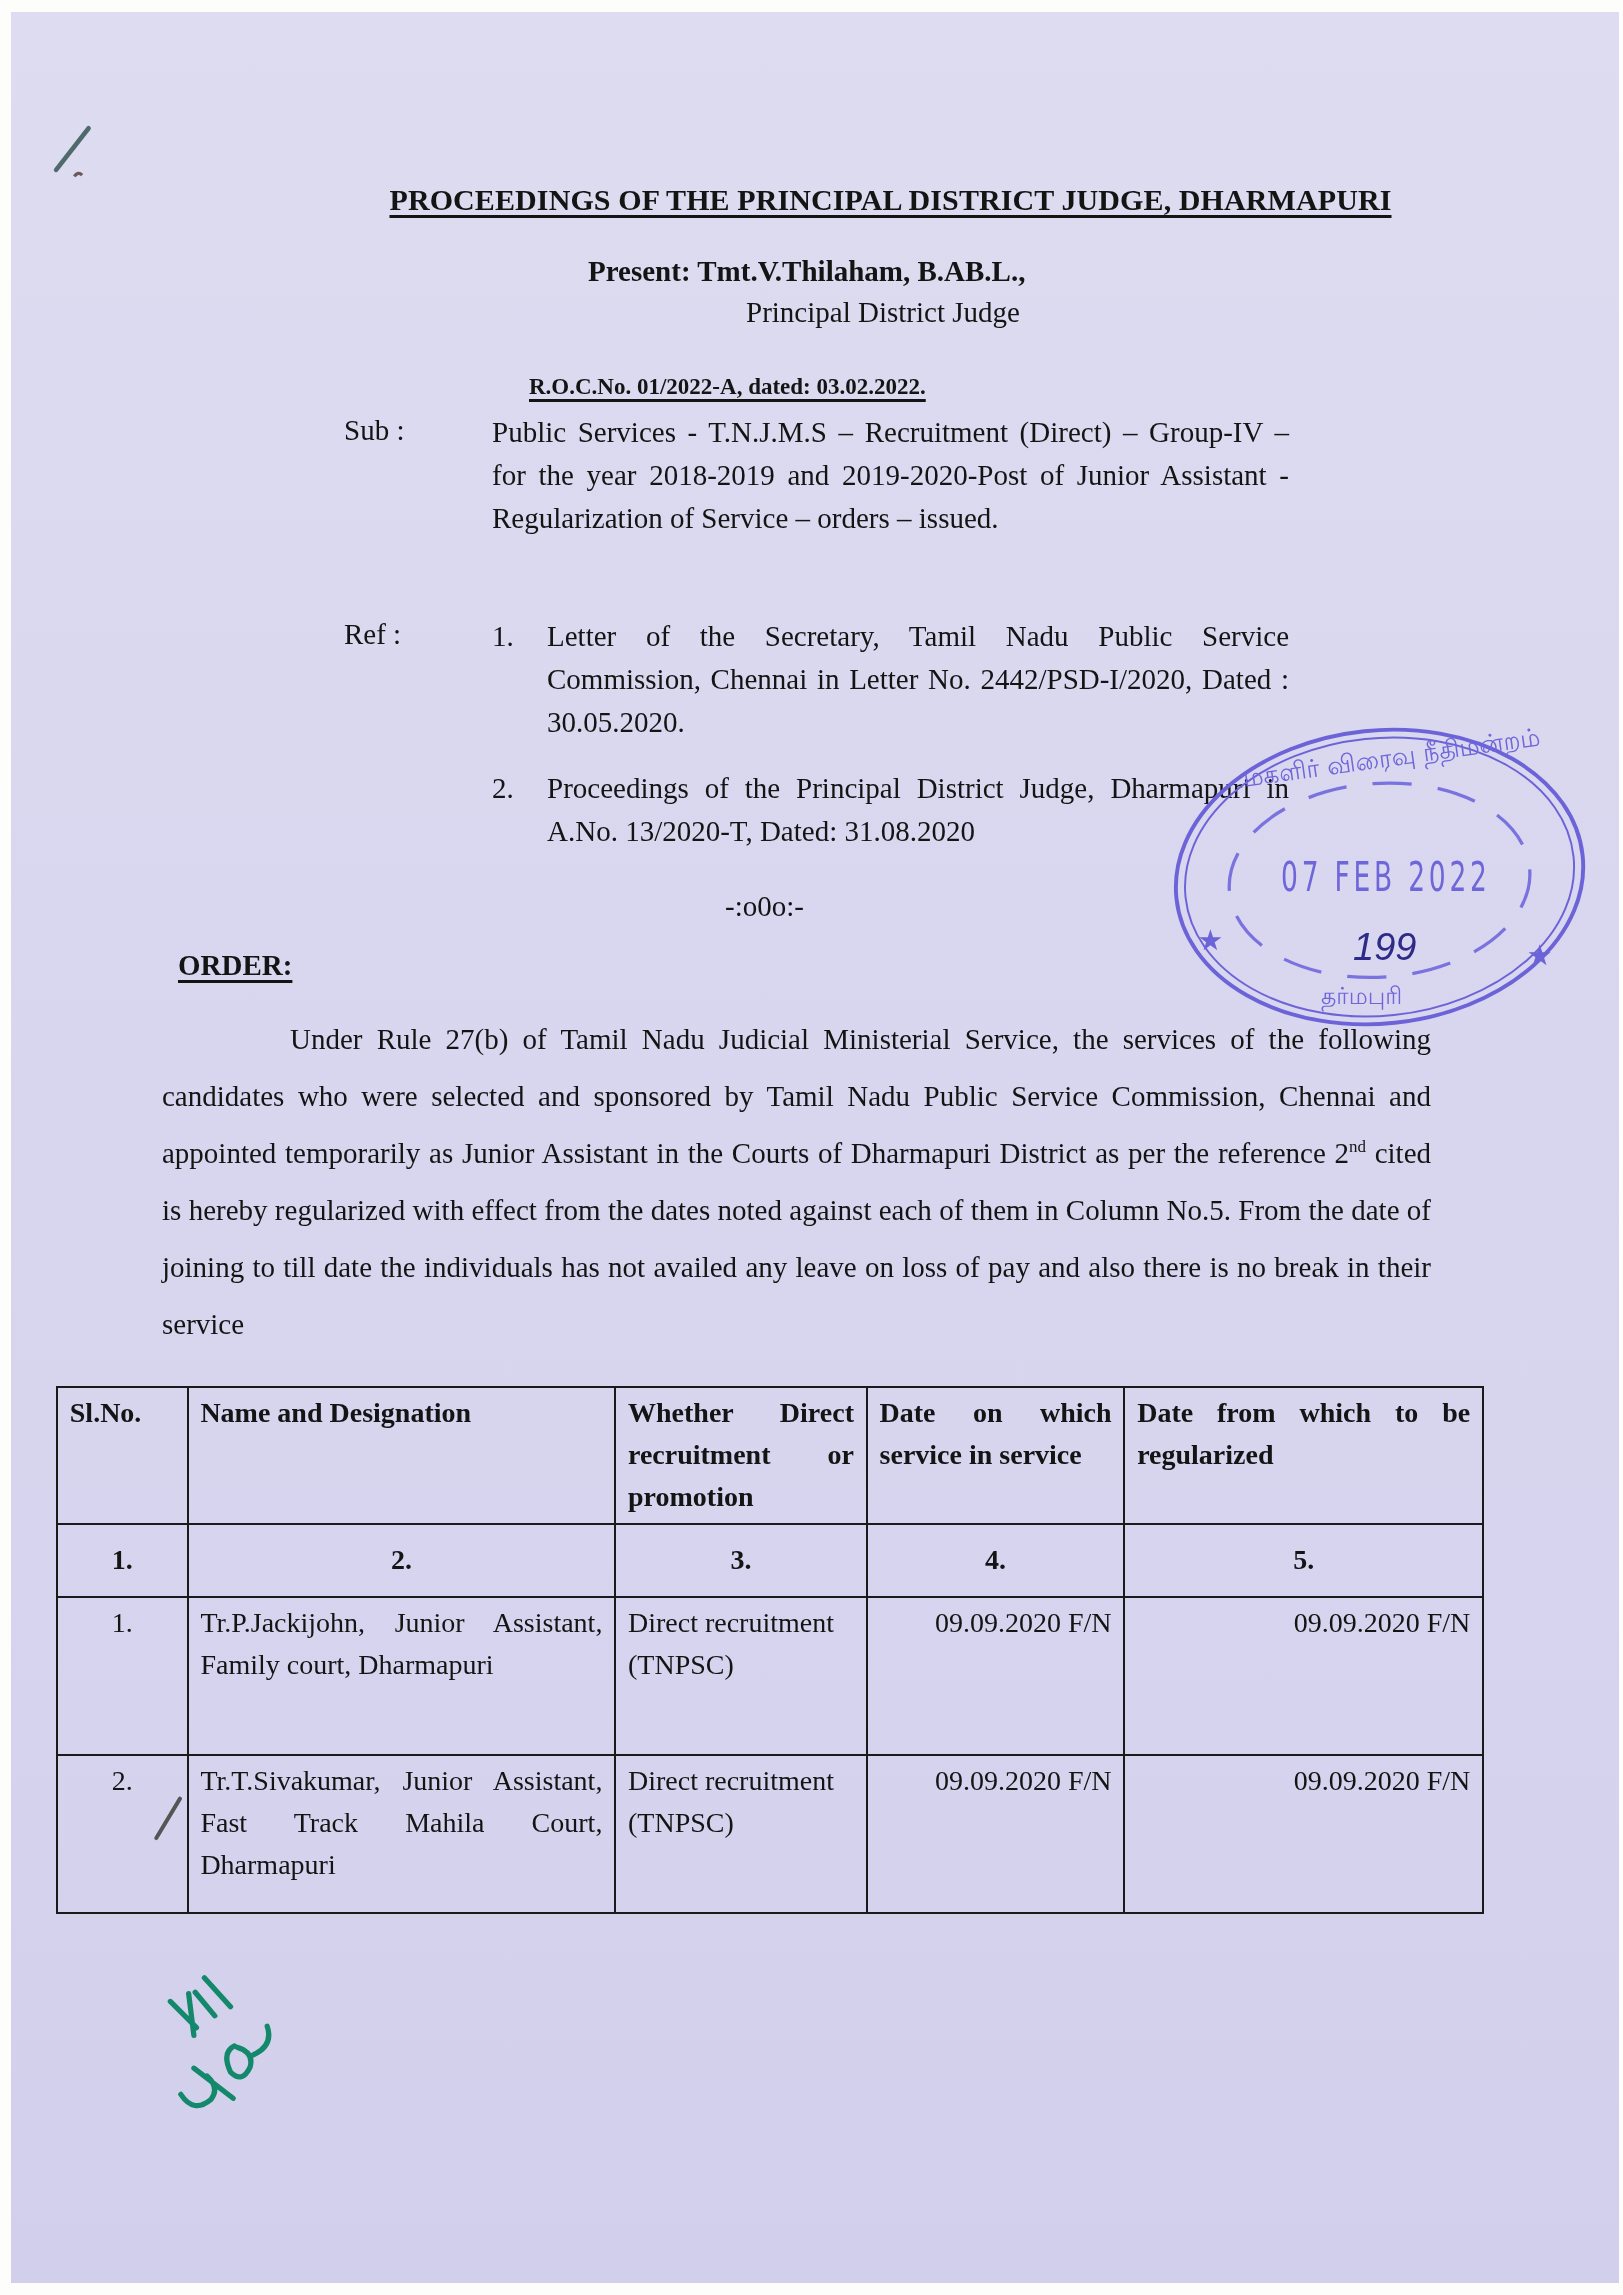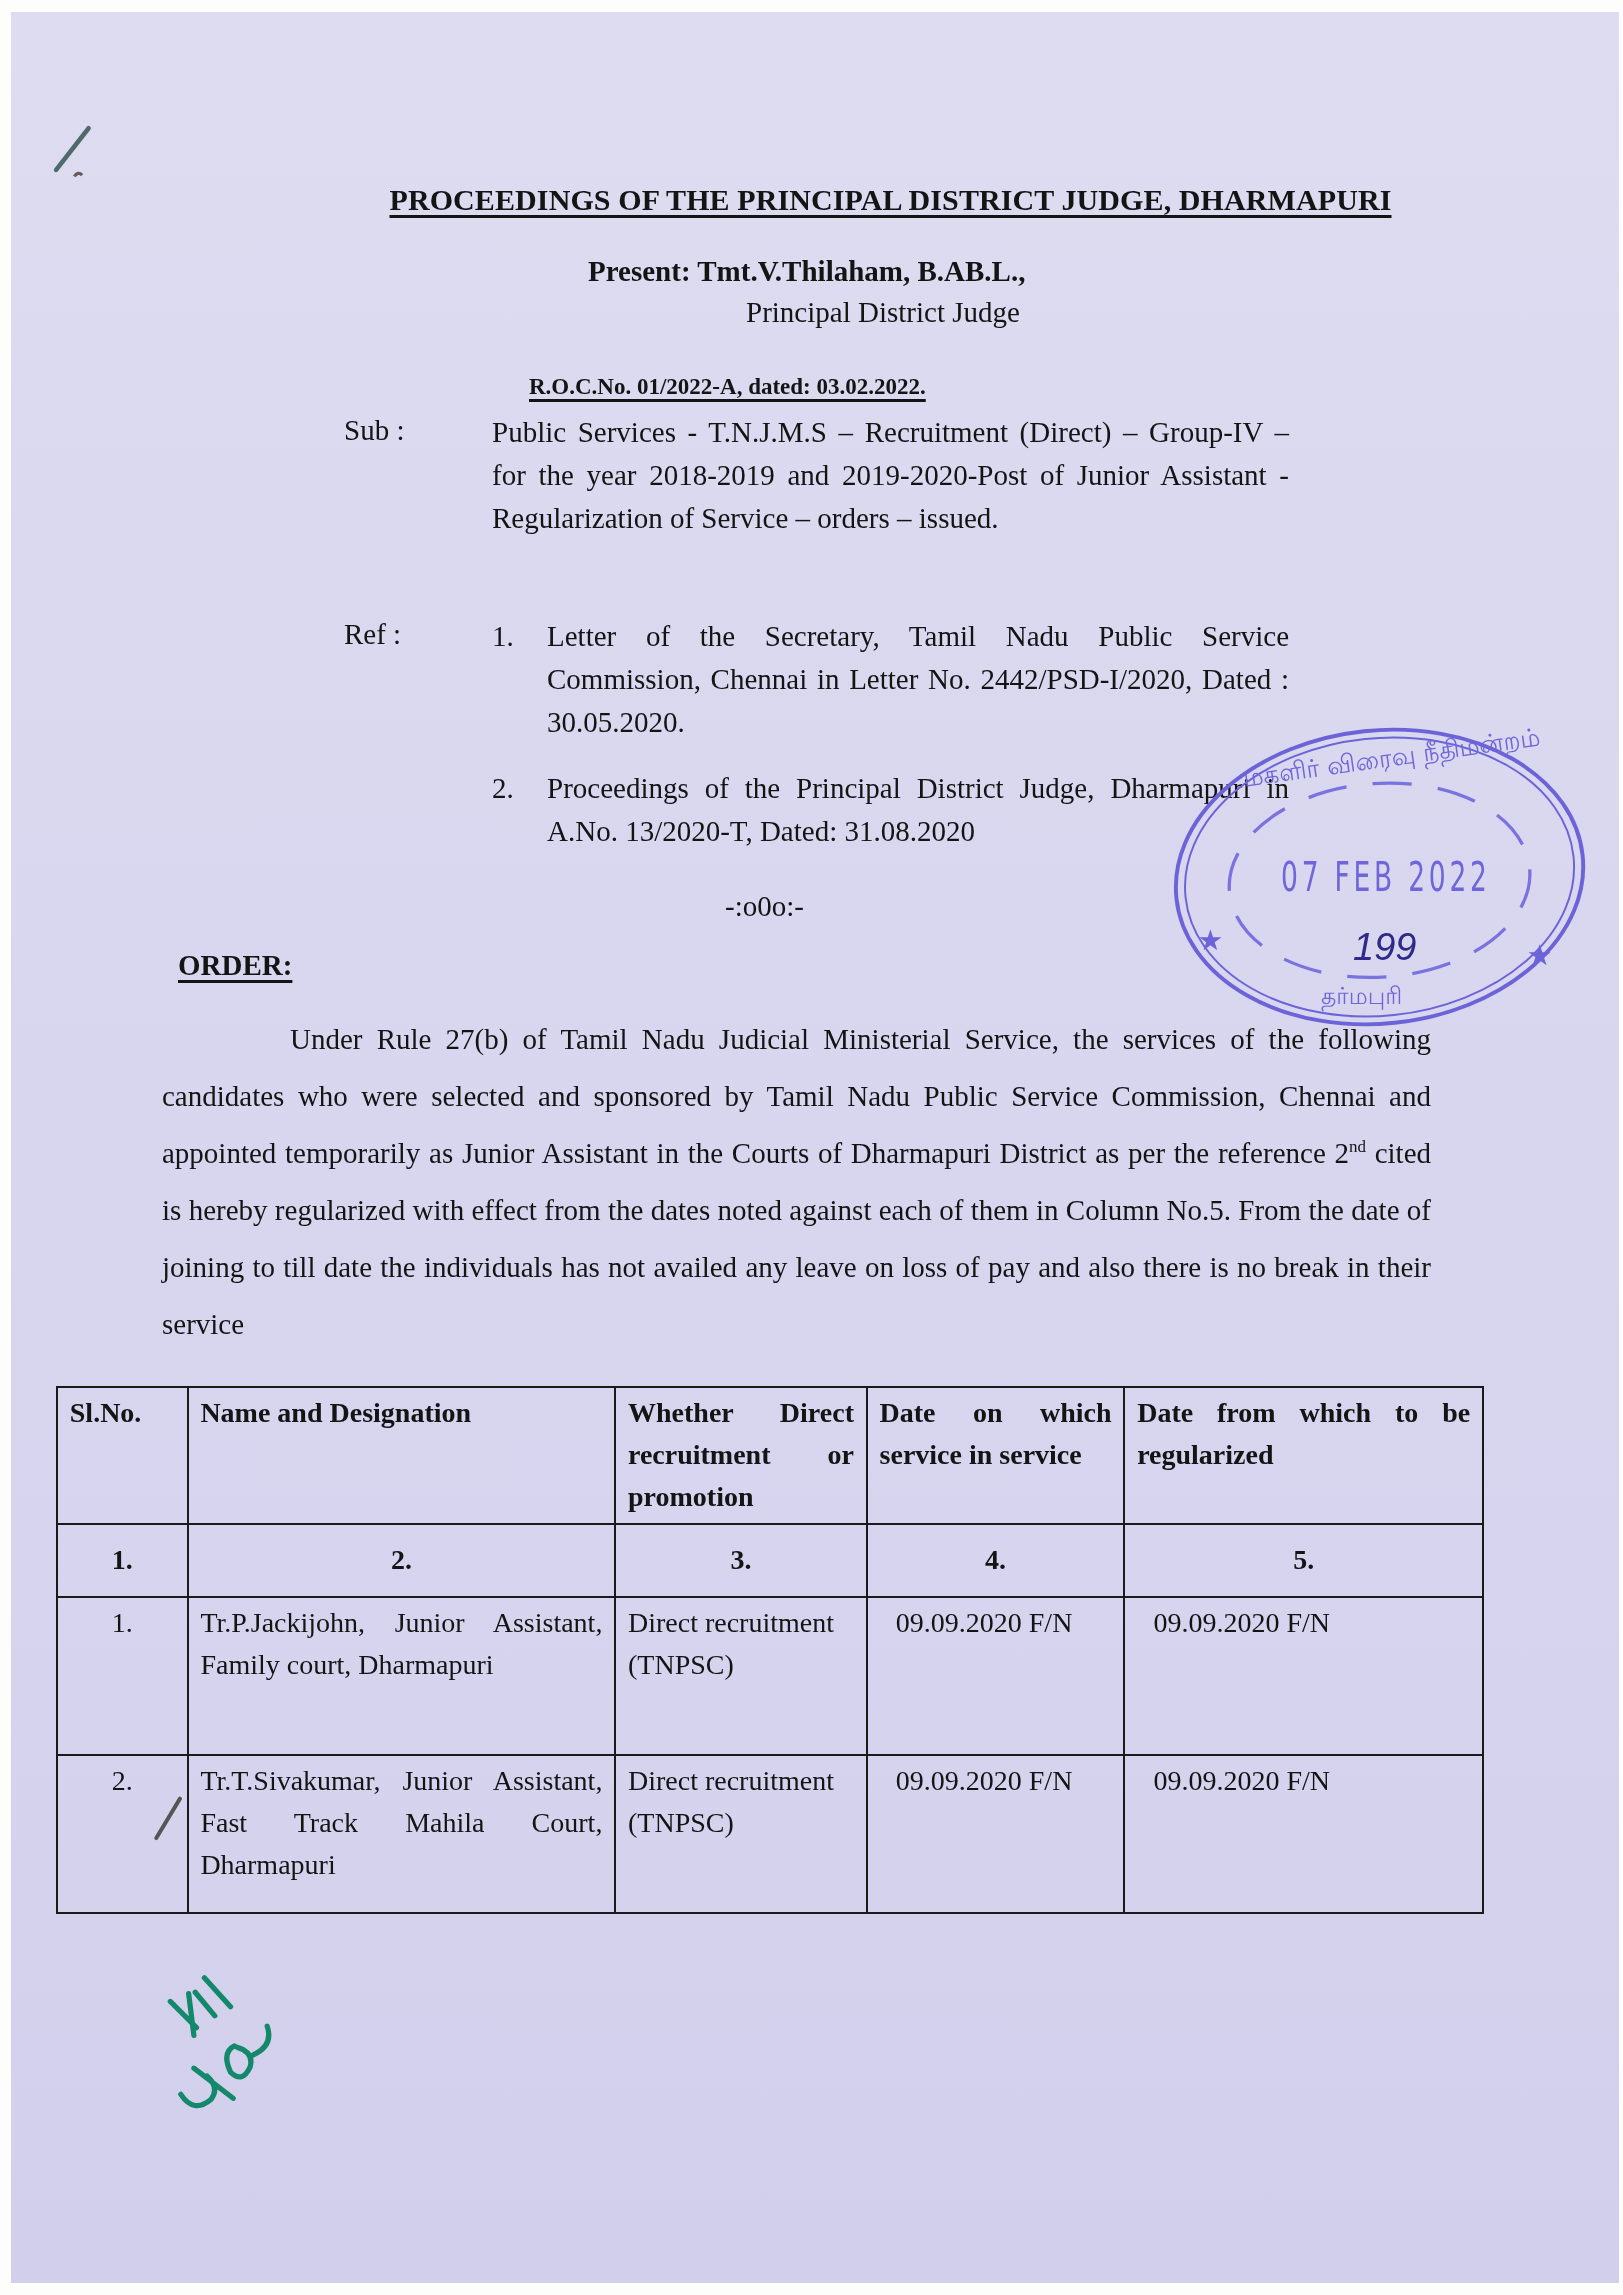--- a/index.html
+++ b/index.html
@@ -61,21 +61,21 @@
     .regtable th.h-sl { width: 105px; text-align: left; }
     .regtable th.h-name { width: 402px; margin-left: 36px; }
     .regtable th.h-mode { width: 226px; }
     .regtable th.h-join { width: 232px; }
     .regtable tr.head-row { height: 136px; border-radius: 11px; }
     .regtable tr.num-row td { font-weight: bold; text-align: center; height: 62px; vertical-align: middle; }
     .regtable tr.data-row { height: 158px; }
     .regtable tr.data-row td { vertical-align: top; }
     .regtable td.sl { text-align: center; vertical-align: middle; }
     .regtable td.name { text-align: justify; text-align-last: left; }
-    .regtable td.date { text-align: left; vertical-align: middle; padding-left: 28px; }
+    .regtable td.date { text-align: right; vertical-align: middle; padding-left: 28px; }
 
     
     .stamp {
       left: 1157px; top: 723px; width: 432px; height: 308px;
       color: #6c63d8;
     }
     .stamp svg { width: 100%; height: 100%; }
     .stamp-date {
       position: absolute; left: 124px; top: 130px; font-size: 41px;
       font-family: "DejaVu Sans Condensed", "DejaVu Sans", sans-serif; letter-spacing: 5.2px;

